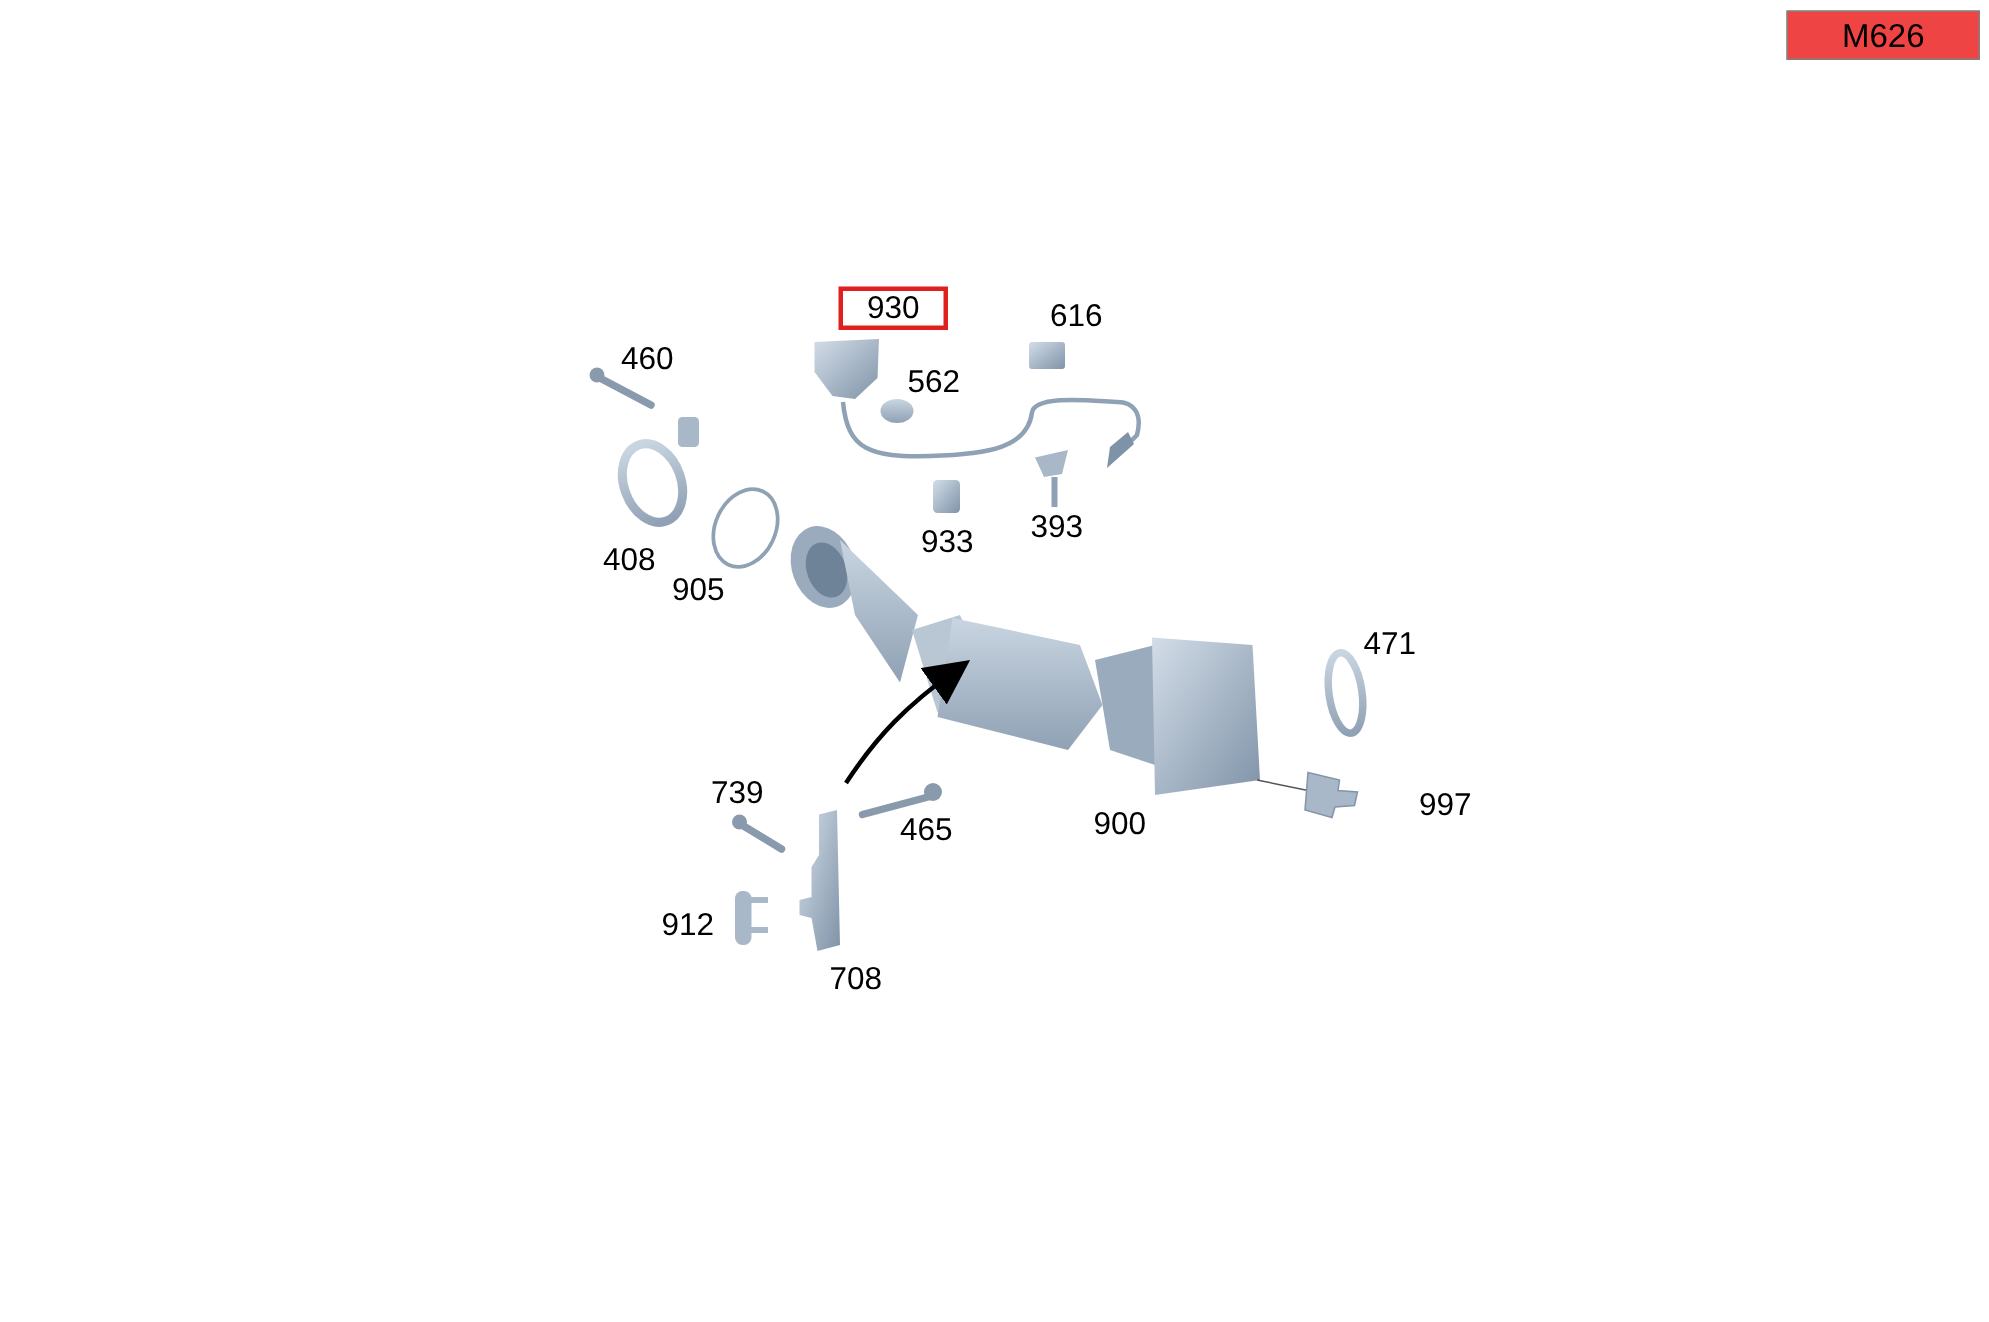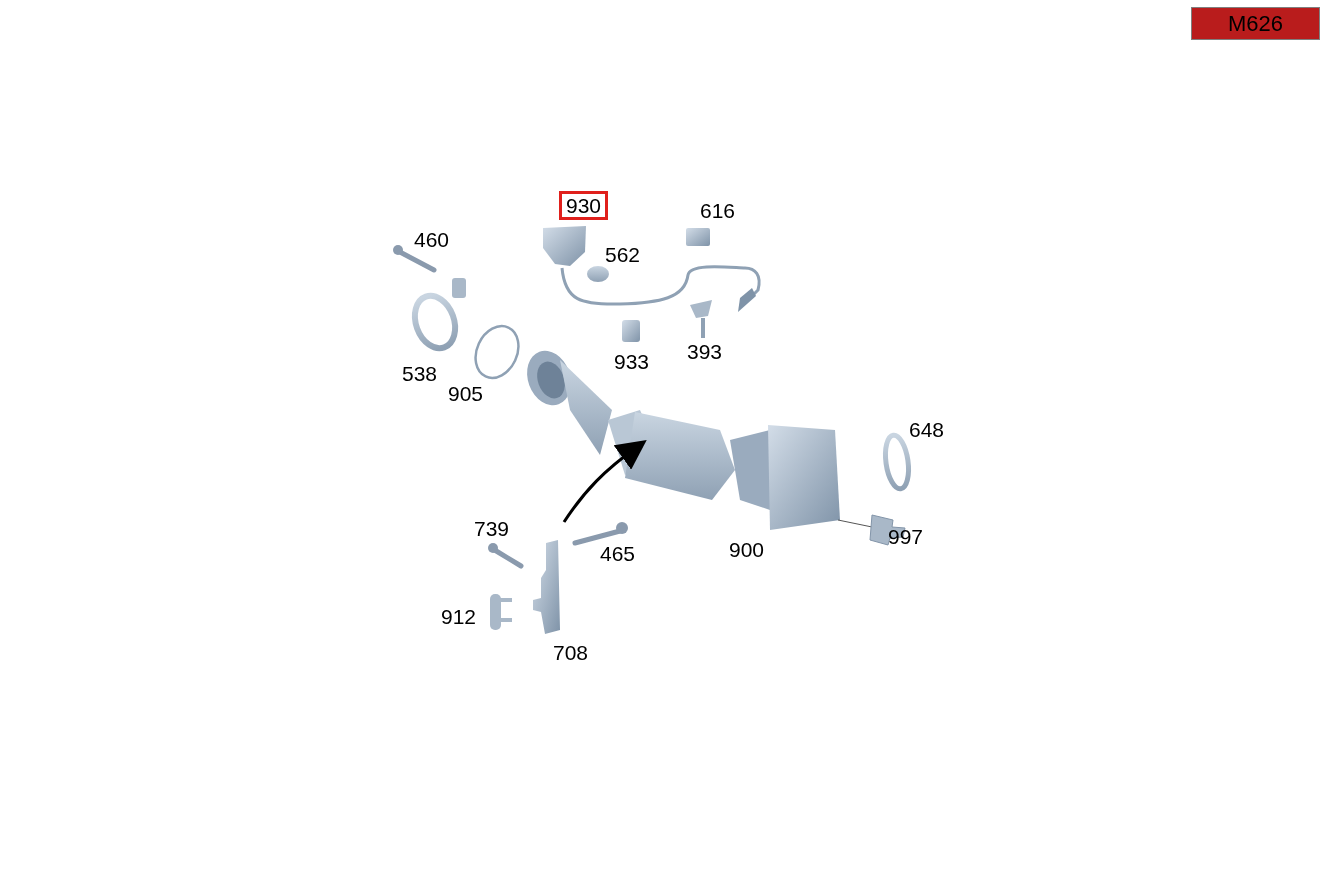--- a/index.html
+++ b/index.html
@@ -1,19 +1,19 @@
 <!DOCTYPE html>
 <html><head>
 <meta charset="utf-8">
 <style>
   html, body { margin:0; padding:0; background:#ffffff; }
   body { width:1326px; height:881px; position:relative; overflow:hidden; font-family:"Liberation Sans", sans-serif; }
-  .model-badge { position:absolute; left:1191px; top:7px; width:129px; height:33px; border:1px solid #7f7f7f; box-sizing:border-box; display:flex; align-items:center; justify-content:center; font-size:22px; color:#000; background:#b91c1c; }
+  .model-badge { position:absolute; left:1191px; top:7px; width:129px; height:33px; border:1px solid #7f7f7f; box-sizing:border-box; display:flex; align-items:center; justify-content:center; font-size:22px; color:#000; background:#ef4444; }
   .callout { position:absolute; font-size:21px; color:#000; line-height:1; cursor:pointer; }
-  .callout.highlight { border:3px solid #e0201c; padding:1px 4px; left:559px; top:191px; }
+  .callout.highlight { border:3px solid #e0201c; padding:1px 16px; left:559px; top:191px; }
   svg.art { position:absolute; left:0; top:0; }
 </style>
 </head>
 <body>
 
 <div class="model-badge">M626</div>
 
 <svg class="art" width="1326" height="881" viewBox="0 0 1326 881">
   <defs>
     <linearGradient id="g1" x1="0" y1="0" x2="0" y2="1">
@@ -95,21 +95,21 @@
     <line x1="500" y1="620" x2="512" y2="620" stroke="#a9b8c8" stroke-width="4"></line>
   </g>
 </svg>
 
 <div class="callout highlight">930</div>
 <div class="callout" style="left:700px;top:200px">616</div>
 <div class="callout" style="left:414px;top:229px">460</div>
 <div class="callout" style="left:605px;top:244px">562</div>
 <div class="callout" style="left:687px;top:341px">393</div>
 <div class="callout" style="left:614px;top:351px">933</div>
-<div class="callout" style="left:402px;top:363px">538</div>
+<div class="callout" style="left:402px;top:363px">408</div>
 <div class="callout" style="left:448px;top:383px">905</div>
-<div class="callout" style="left:909px;top:419px">648</div>
+<div class="callout" style="left:909px;top:419px">471</div>
 <div class="callout" style="left:474px;top:518px">739</div>
-<div class="callout" style="left:888px;top:526px">997</div>
+<div class="callout" style="left:946px;top:526px">997</div>
 <div class="callout" style="left:729px;top:539px">900</div>
 <div class="callout" style="left:600px;top:543px">465</div>
 <div class="callout" style="left:441px;top:606px">912</div>
 <div class="callout" style="left:553px;top:642px">708</div>
 
 </body></html>

